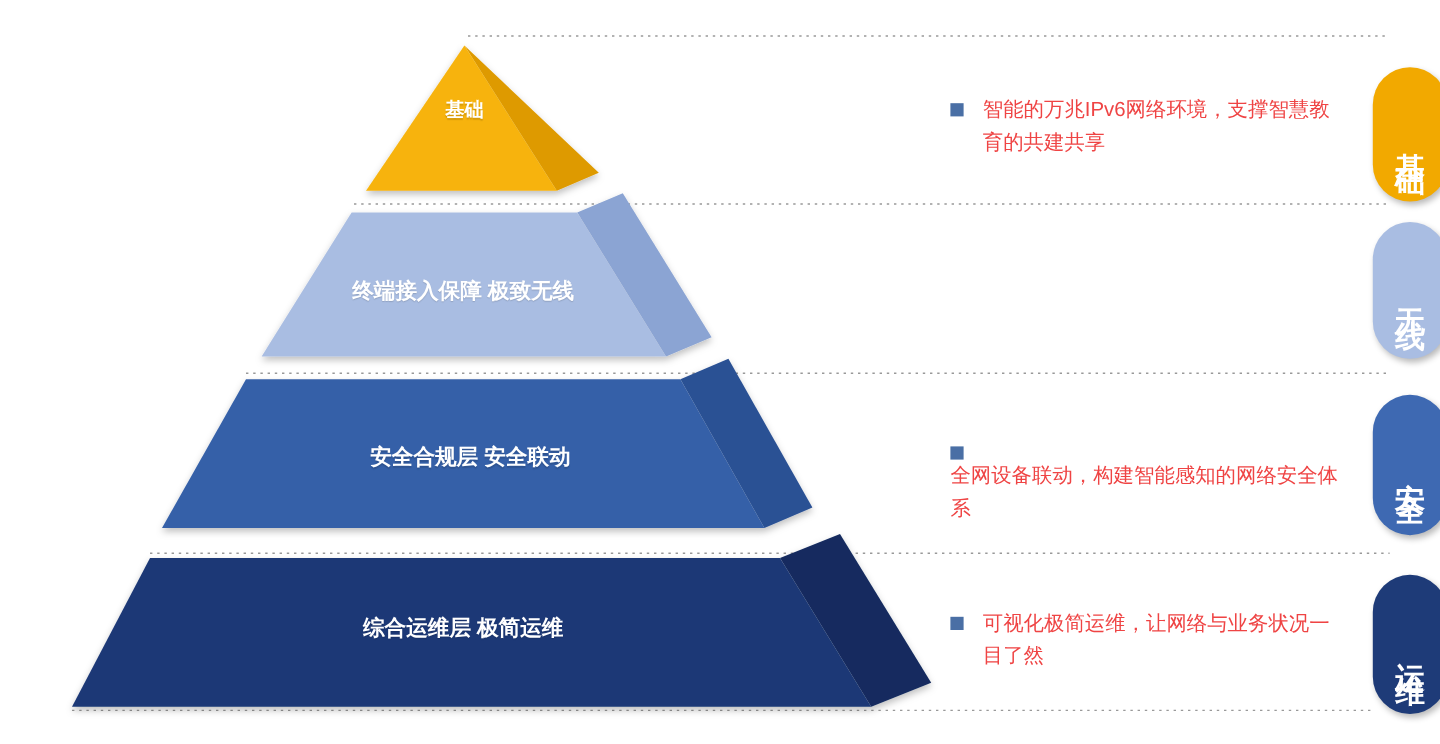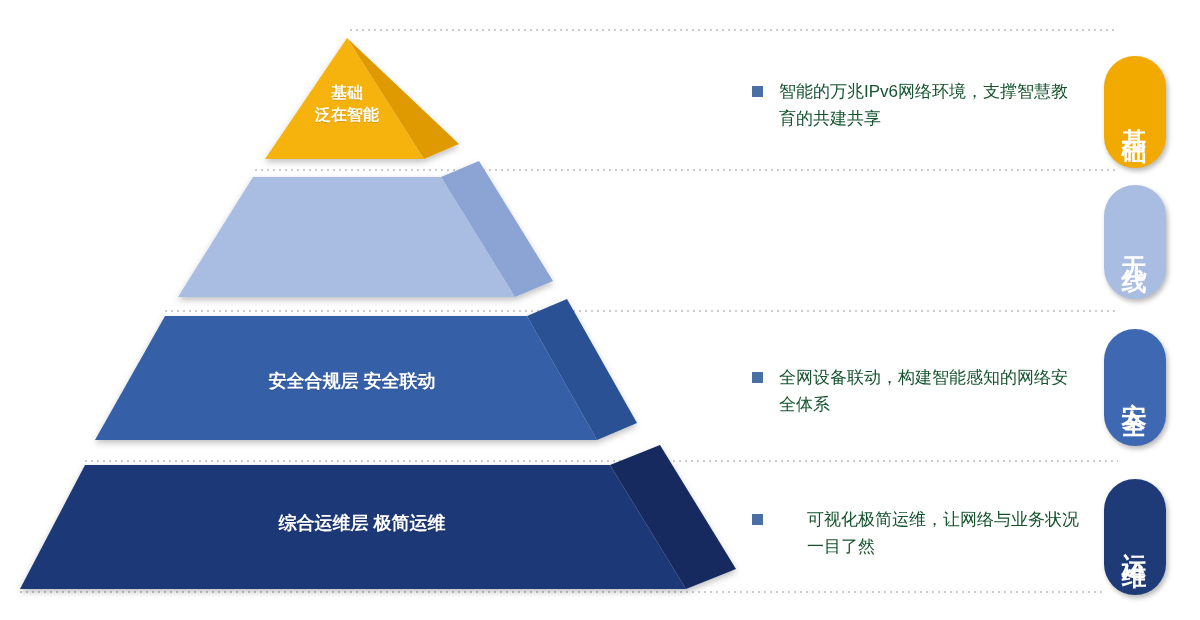--- a/index.html
+++ b/index.html
@@ -2,52 +2,52 @@
 <html><head>
 <meta charset="utf-8">
 <style>
   * { margin: 0; padding: 0; box-sizing: border-box; }
   html, body { background: #ffffff; }
   body {
     font-family: "Liberation Sans", "DejaVu Sans", sans-serif;
     width: 1200px; height: 620px; overflow: hidden;
   }
   .canvas {
-    position: relative; width: 1156px; height: 620px; background: #ffffff;
+    position: relative; width: 1156px; height: 620px; background: #ffffff; margin-left: 40px;
   }
   .pyramid-svg { position: absolute; left: 0; top: 0; }
   .dotted { stroke: #999999; stroke-width: 1.2; stroke-dasharray: 2 4; fill: none; }
 
   
   .layer-label {
     position: absolute; color: #ffffff; font-weight: bold; text-align: center;
     text-shadow: 0 1px 1px rgba(0,0,0,0.15);
   }
   .label-top { left: 247px; top: 82px; width: 200px; font-size: 16px; line-height: 22px; }
   .label-top .label-line { display: block; }
   .label-l2 { left: 146px; top: 230px; width: 400px; font-size: 18px; }
   .label-l3 { left: 152px; top: 369px; width: 400px; font-size: 18px; }
-  .label-l4 { left: 162px; top: 511px; width: 400px; font-size: 18px; }
+  .label-l4 { left: 146px; top: 511px; width: 400px; font-size: 18px; }
 
   
   .desc {
     position: absolute; left: 752px; width: 330px;
     display: flex; align-items: flex-start;
   }
   .desc .bullet {
     flex: 0 0 auto; width: 11px; height: 11px; margin-top: 8px; margin-right: 16px;
     background: #4a6fa5;
   }
   .desc .desc-text {
-    font-size: 17px; line-height: 27px; color: #14532d;
+    font-size: 17px; line-height: 27px; color: #ef4444;
   }
   .desc-1 { top: 78px; }
   .desc-2 { top: 228px; }
-  .desc-3 { top: 364px; }
-  .desc-4 { top: 506px; gap: 28px; }
+  .desc-3 { top: 364px; flex-direction: column; }
+  .desc-4 { top: 506px; }
 
   
   .badge-pill {
     position: absolute; left: 1104px; width: 62px; border-radius: 31px;
     display: flex; align-items: center; justify-content: center;
     box-shadow: 2px 3px 5px rgba(0,0,0,0.28);
   }
   .badge-1 { top: 56px;  height: 112px; }
   .badge-2 { top: 185px; height: 114px; }
   .badge-3 { top: 329px; height: 117px; }
@@ -92,22 +92,22 @@
     </g>
 
     <g filter="url(#tier-shadow)">
       <polygon points="347,38 424,159 459,144" fill="#DE9A00"></polygon>
       <polygon points="347,38 265,159 424,159" fill="#F7B30A"></polygon>
     </g>
   </svg>
 
   <div class="layer-label label-top">
     <span class="label-line">基础</span>
-    <span class="label-line">泛在智能</span>
   </div>
+  <div class="layer-label label-l2">终端接入保障 极致无线</div>
   <div class="layer-label label-l3">安全合规层 安全联动</div>
   <div class="layer-label label-l4">综合运维层 极简运维</div>
 
   <div class="desc desc-1">
     <span class="bullet" style="background-color: rgb(74, 111, 165);"></span>
     <p class="desc-text">智能的万兆IPv6网络环境，支撑智慧教育的共建共享</p>
   </div>
   <div class="desc desc-3">
     <span class="bullet" style="background-color: rgb(74, 111, 165);"></span>
     <p class="desc-text">全网设备联动，构建智能感知的网络安全体系</p>

